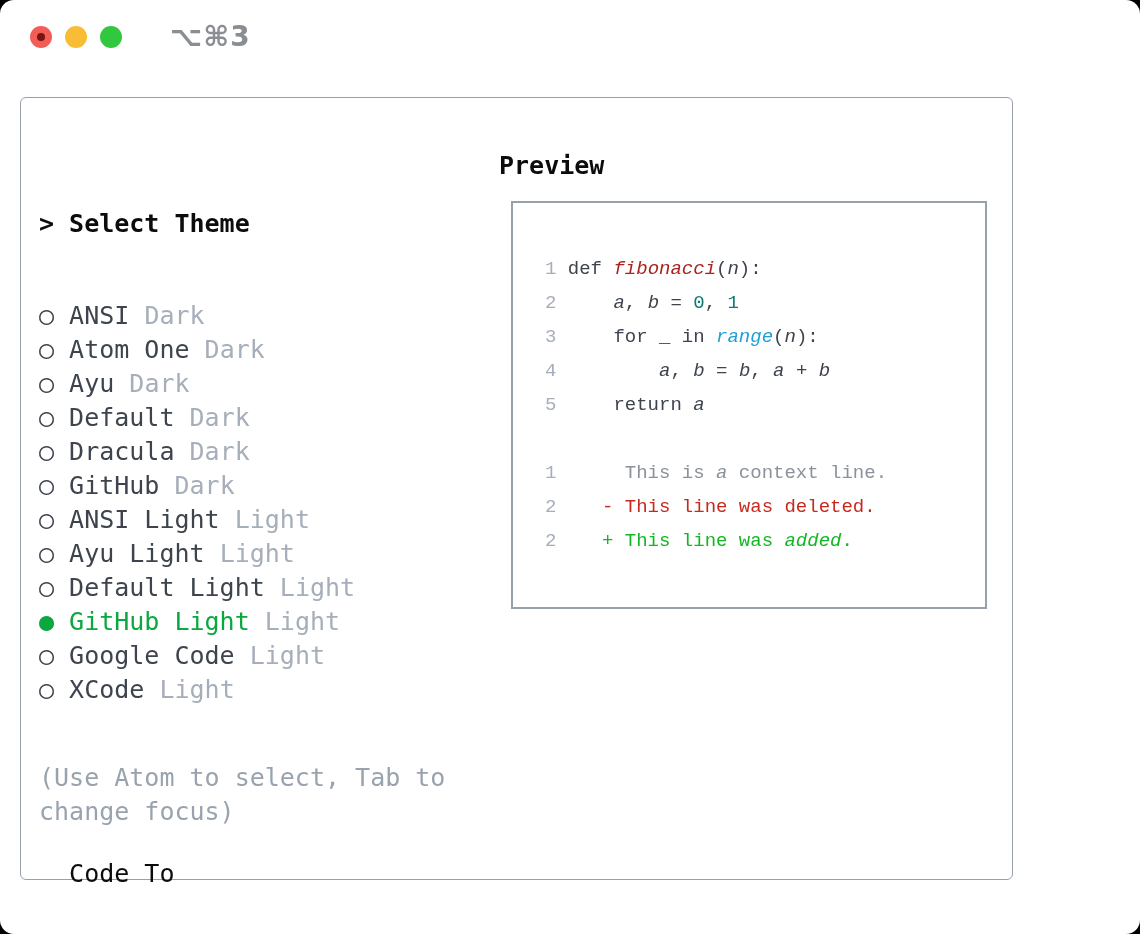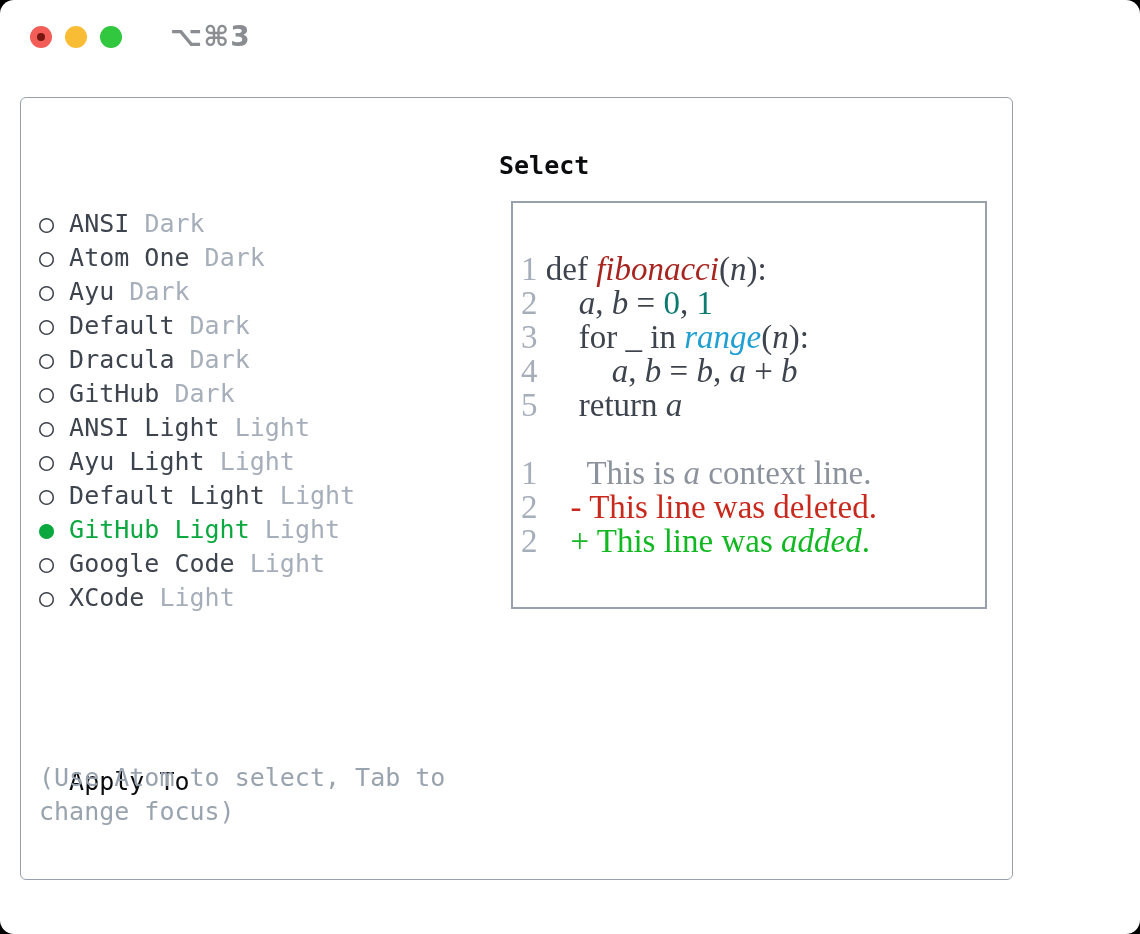--- a/index.html
+++ b/index.html
@@ -30,21 +30,21 @@
   .sel{color:var(--accent-green,#0aa83f);}
   .tag{color:var(--muted-gray,#a6aeba);}
   .hint{position:absolute;left:18px;top:663px;margin:0;font-size:25px;line-height:34px;
         color:var(--hint-gray,#99a3ae);font-family:"DejaVu Sans Mono",monospace;}
 
   
   .preview-header{position:absolute;left:478px;top:51px;height:34px;line-height:34px;
         font-size:25px;font-weight:bold;color:#0b0c0e;}
   .preview-box{position:absolute;left:490px;top:103px;width:476px;height:408px;box-sizing:border-box;
         border:2px solid var(--border-gray,#98a1ab);background:#fff;}
-  .code{margin:49px 0 0 8px;font-family:Liberation Serif, serif;font-size:33px;white-space:pre;}
+  .code{margin:49px 0 0 32px;font-family:Liberation Mono, monospace;font-size:19px;white-space:pre;}
   .code .code-line{height:34px;line-height:34px;}
   .seg-n{color:var(--muted-gray,#a6aeba);}
   .seg-t{color:var(--text-dark,#3e444d);}
   .seg-f{color:var(--function-red,#a8241f);}
   .seg-l{color:var(--literal-teal,#0c7a70);}
   .seg-c{color:var(--call-blue,#1f9fd4);}
   .seg-x{color:var(--context-gray,#8b929b);}
   .seg-d{color:var(--deleted-red,#c8291c);}
   .seg-a{color:var(--added-green,#12b822);}
   .it{font-style:italic;}
@@ -59,28 +59,29 @@
         <span class="dot"></span>
       </span>
     <span class="light yellow"></span>
     <span class="light green"></span>
     <span class="title">⌥⌘3</span>
   </div>
 
   <div class="panel">
 
     <div class="menu">
+      <div class="line hdr"><span>&gt; </span><span>Select Theme</span></div>
       <div id="theme-list"><div class="line"><span class="radio">○</span> <span class="">ANSI</span> <span class="tag">Dark</span></div><div class="line"><span class="radio">○</span> <span class="">Atom One</span> <span class="tag">Dark</span></div><div class="line"><span class="radio">○</span> <span class="">Ayu</span> <span class="tag">Dark</span></div><div class="line"><span class="radio">○</span> <span class="">Default</span> <span class="tag">Dark</span></div><div class="line"><span class="radio">○</span> <span class="">Dracula</span> <span class="tag">Dark</span></div><div class="line"><span class="radio">○</span> <span class="">GitHub</span> <span class="tag">Dark</span></div><div class="line"><span class="radio">○</span> <span class="">ANSI Light</span> <span class="tag">Light</span></div><div class="line"><span class="radio">○</span> <span class="">Ayu Light</span> <span class="tag">Light</span></div><div class="line"><span class="radio">○</span> <span class="">Default Light</span> <span class="tag">Light</span></div><div class="line"><span class="radio sel">●</span> <span class="sel">GitHub Light</span> <span class="tag">Light</span></div><div class="line"><span class="radio">○</span> <span class="">Google Code</span> <span class="tag">Light</span></div><div class="line"><span class="radio">○</span> <span class="">XCode</span> <span class="tag">Light</span></div></div>
       <div class="spacer"></div>
-      <div class="line hdr2">Apply To</div>
+      <div class="line hdr2">Code To</div>
       
     </div>
 
     <pre class="hint" id="hint">(Use Atom to select, Tab to
 change focus)</pre>
 
-    <div class="preview-header">Select</div>
+    <div class="preview-header">Preview</div>
     <div class="preview-box">
       <div class="code" id="code"><div class="code-line"><span class="seg-n">1</span><span class="seg-t"> def </span><span class="seg-f it">fibonacci</span><span class="seg-t">(</span><span class="seg-t it">n</span><span class="seg-t">):</span></div><div class="code-line"><span class="seg-n">2</span><span class="seg-t">     </span><span class="seg-t it">a</span><span class="seg-t">, </span><span class="seg-t it">b</span><span class="seg-t"> = </span><span class="seg-l">0</span><span class="seg-t">, </span><span class="seg-l">1</span></div><div class="code-line"><span class="seg-n">3</span><span class="seg-t">     for </span><span class="seg-t">_</span><span class="seg-t"> in </span><span class="seg-c it">range</span><span class="seg-t">(</span><span class="seg-t it">n</span><span class="seg-t">):</span></div><div class="code-line"><span class="seg-n">4</span><span class="seg-t">         </span><span class="seg-t it">a</span><span class="seg-t">, </span><span class="seg-t it">b</span><span class="seg-t"> = </span><span class="seg-t it">b</span><span class="seg-t">, </span><span class="seg-t it">a</span><span class="seg-t"> + </span><span class="seg-t it">b</span></div><div class="code-line"><span class="seg-n">5</span><span class="seg-t">     return </span><span class="seg-t it">a</span></div><div class="code-line"></div><div class="code-line"><span class="seg-n">1</span><span class="seg-x">      This is </span><span class="seg-x it">a</span><span class="seg-x"> context line.</span></div><div class="code-line"><span class="seg-n">2</span><span class="seg-t">    </span><span class="seg-d">- This line was deleted.</span></div><div class="code-line"><span class="seg-n">2</span><span class="seg-t">    </span><span class="seg-a">+ This line was </span><span class="seg-a it">added</span><span class="seg-a">.</span></div></div>
     </div>
 
   </div>
 </div>
 
 </body></html>

